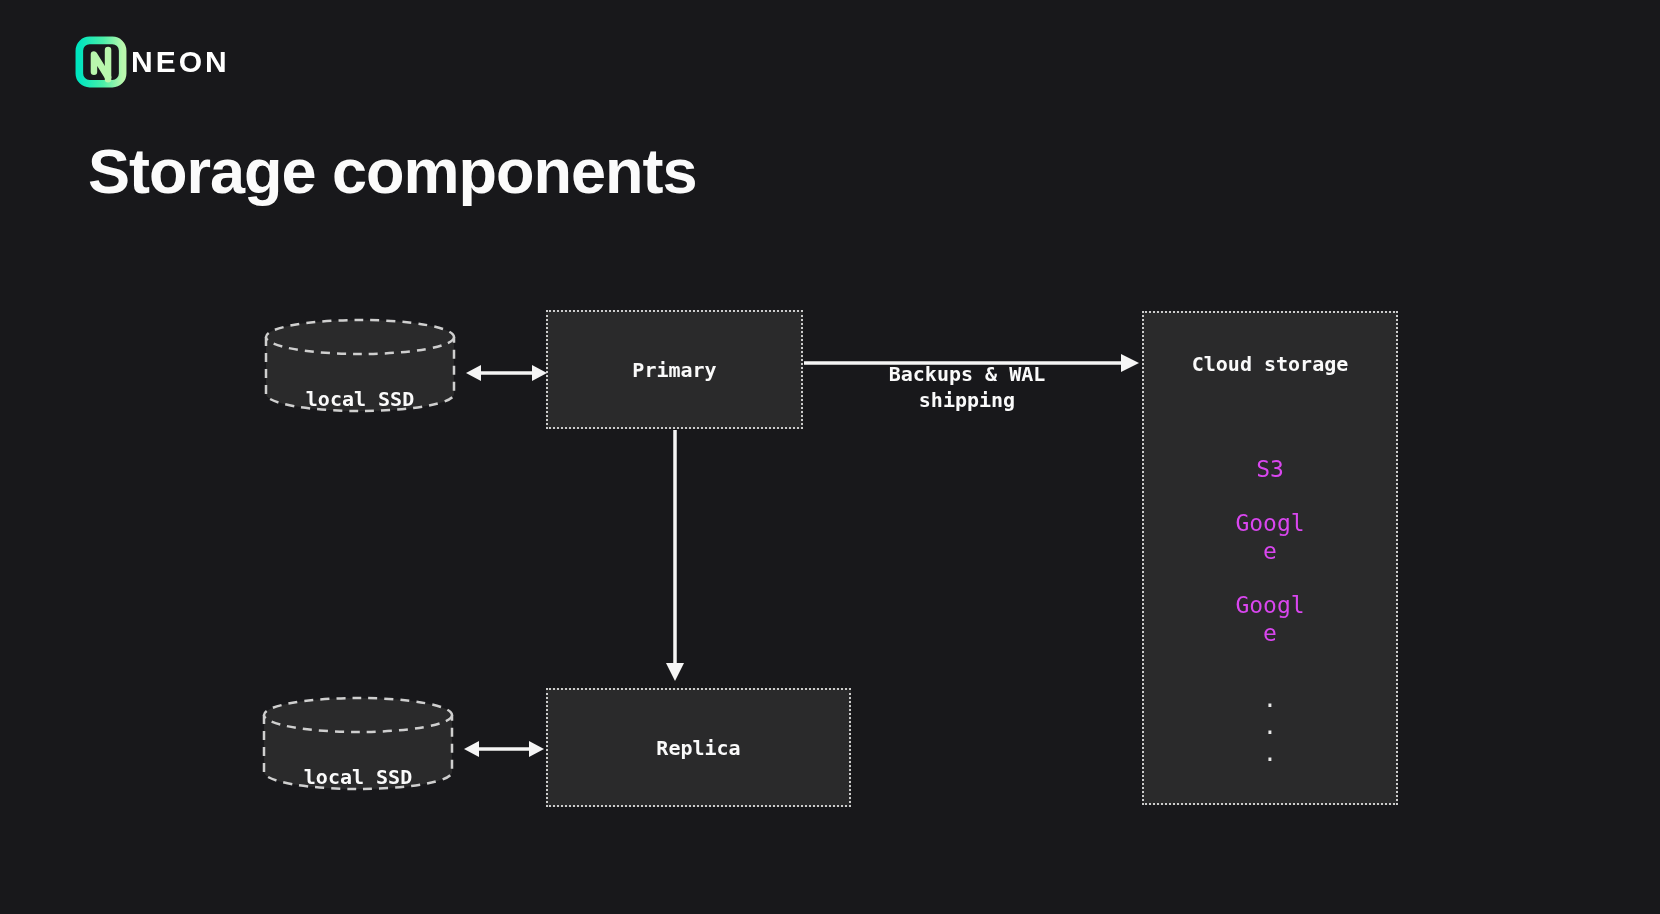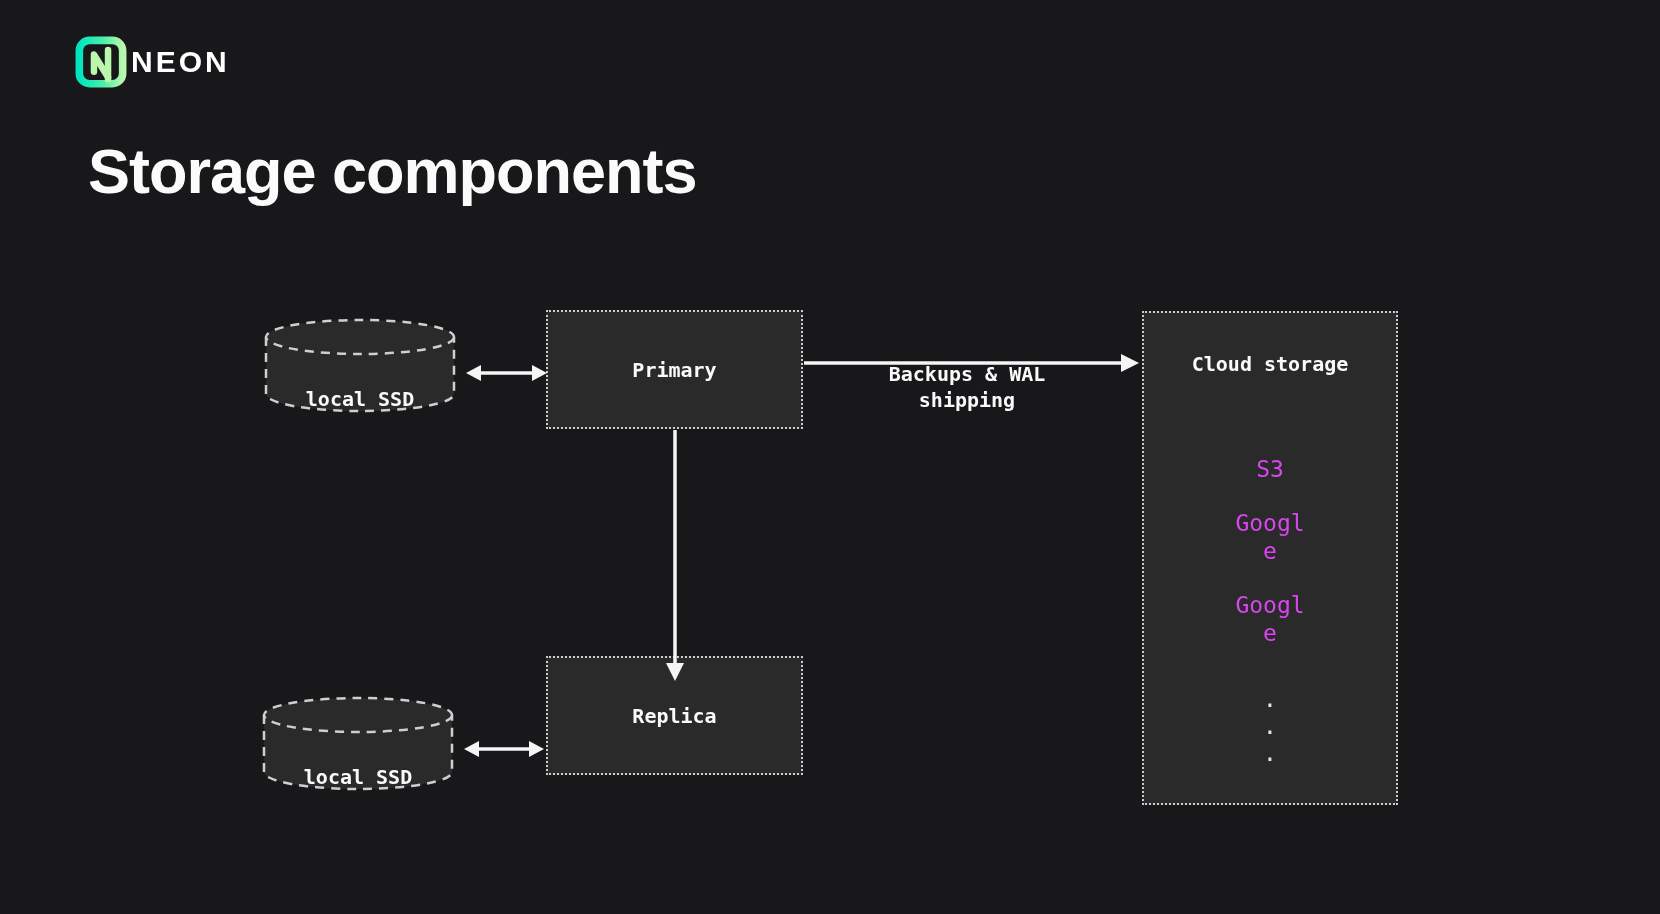--- a/index.html
+++ b/index.html
@@ -39,21 +39,21 @@
     font-weight:700;font-size:20px;color:#fafafa;text-align:center;
   }
 
   
   .dotted-box{
     position:absolute;background:var(--panel);
     border:2.5px dotted var(--border);
     display:flex;align-items:center;justify-content:center;
   }
   .box-primary{left:546px;top:310px;width:257px;height:119px;}
-  .box-replica{left:546px;top:656px;width:257px;height:119px;}
+  .box-replica{left:546px;top:688px;width:305px;height:119px;}
 
   
   .box-cloud{
     left:1142px;top:311px;width:256px;height:494px;
     position:absolute;background:var(--panel);
     border:2.5px dotted var(--border);
     display:flex;flex-direction:column;align-items:center;
   }
   .cloud-title{margin-top:38px;line-height:26px;}
   .cloud-providers{margin-top:78px;display:flex;flex-direction:column;align-items:center;}

